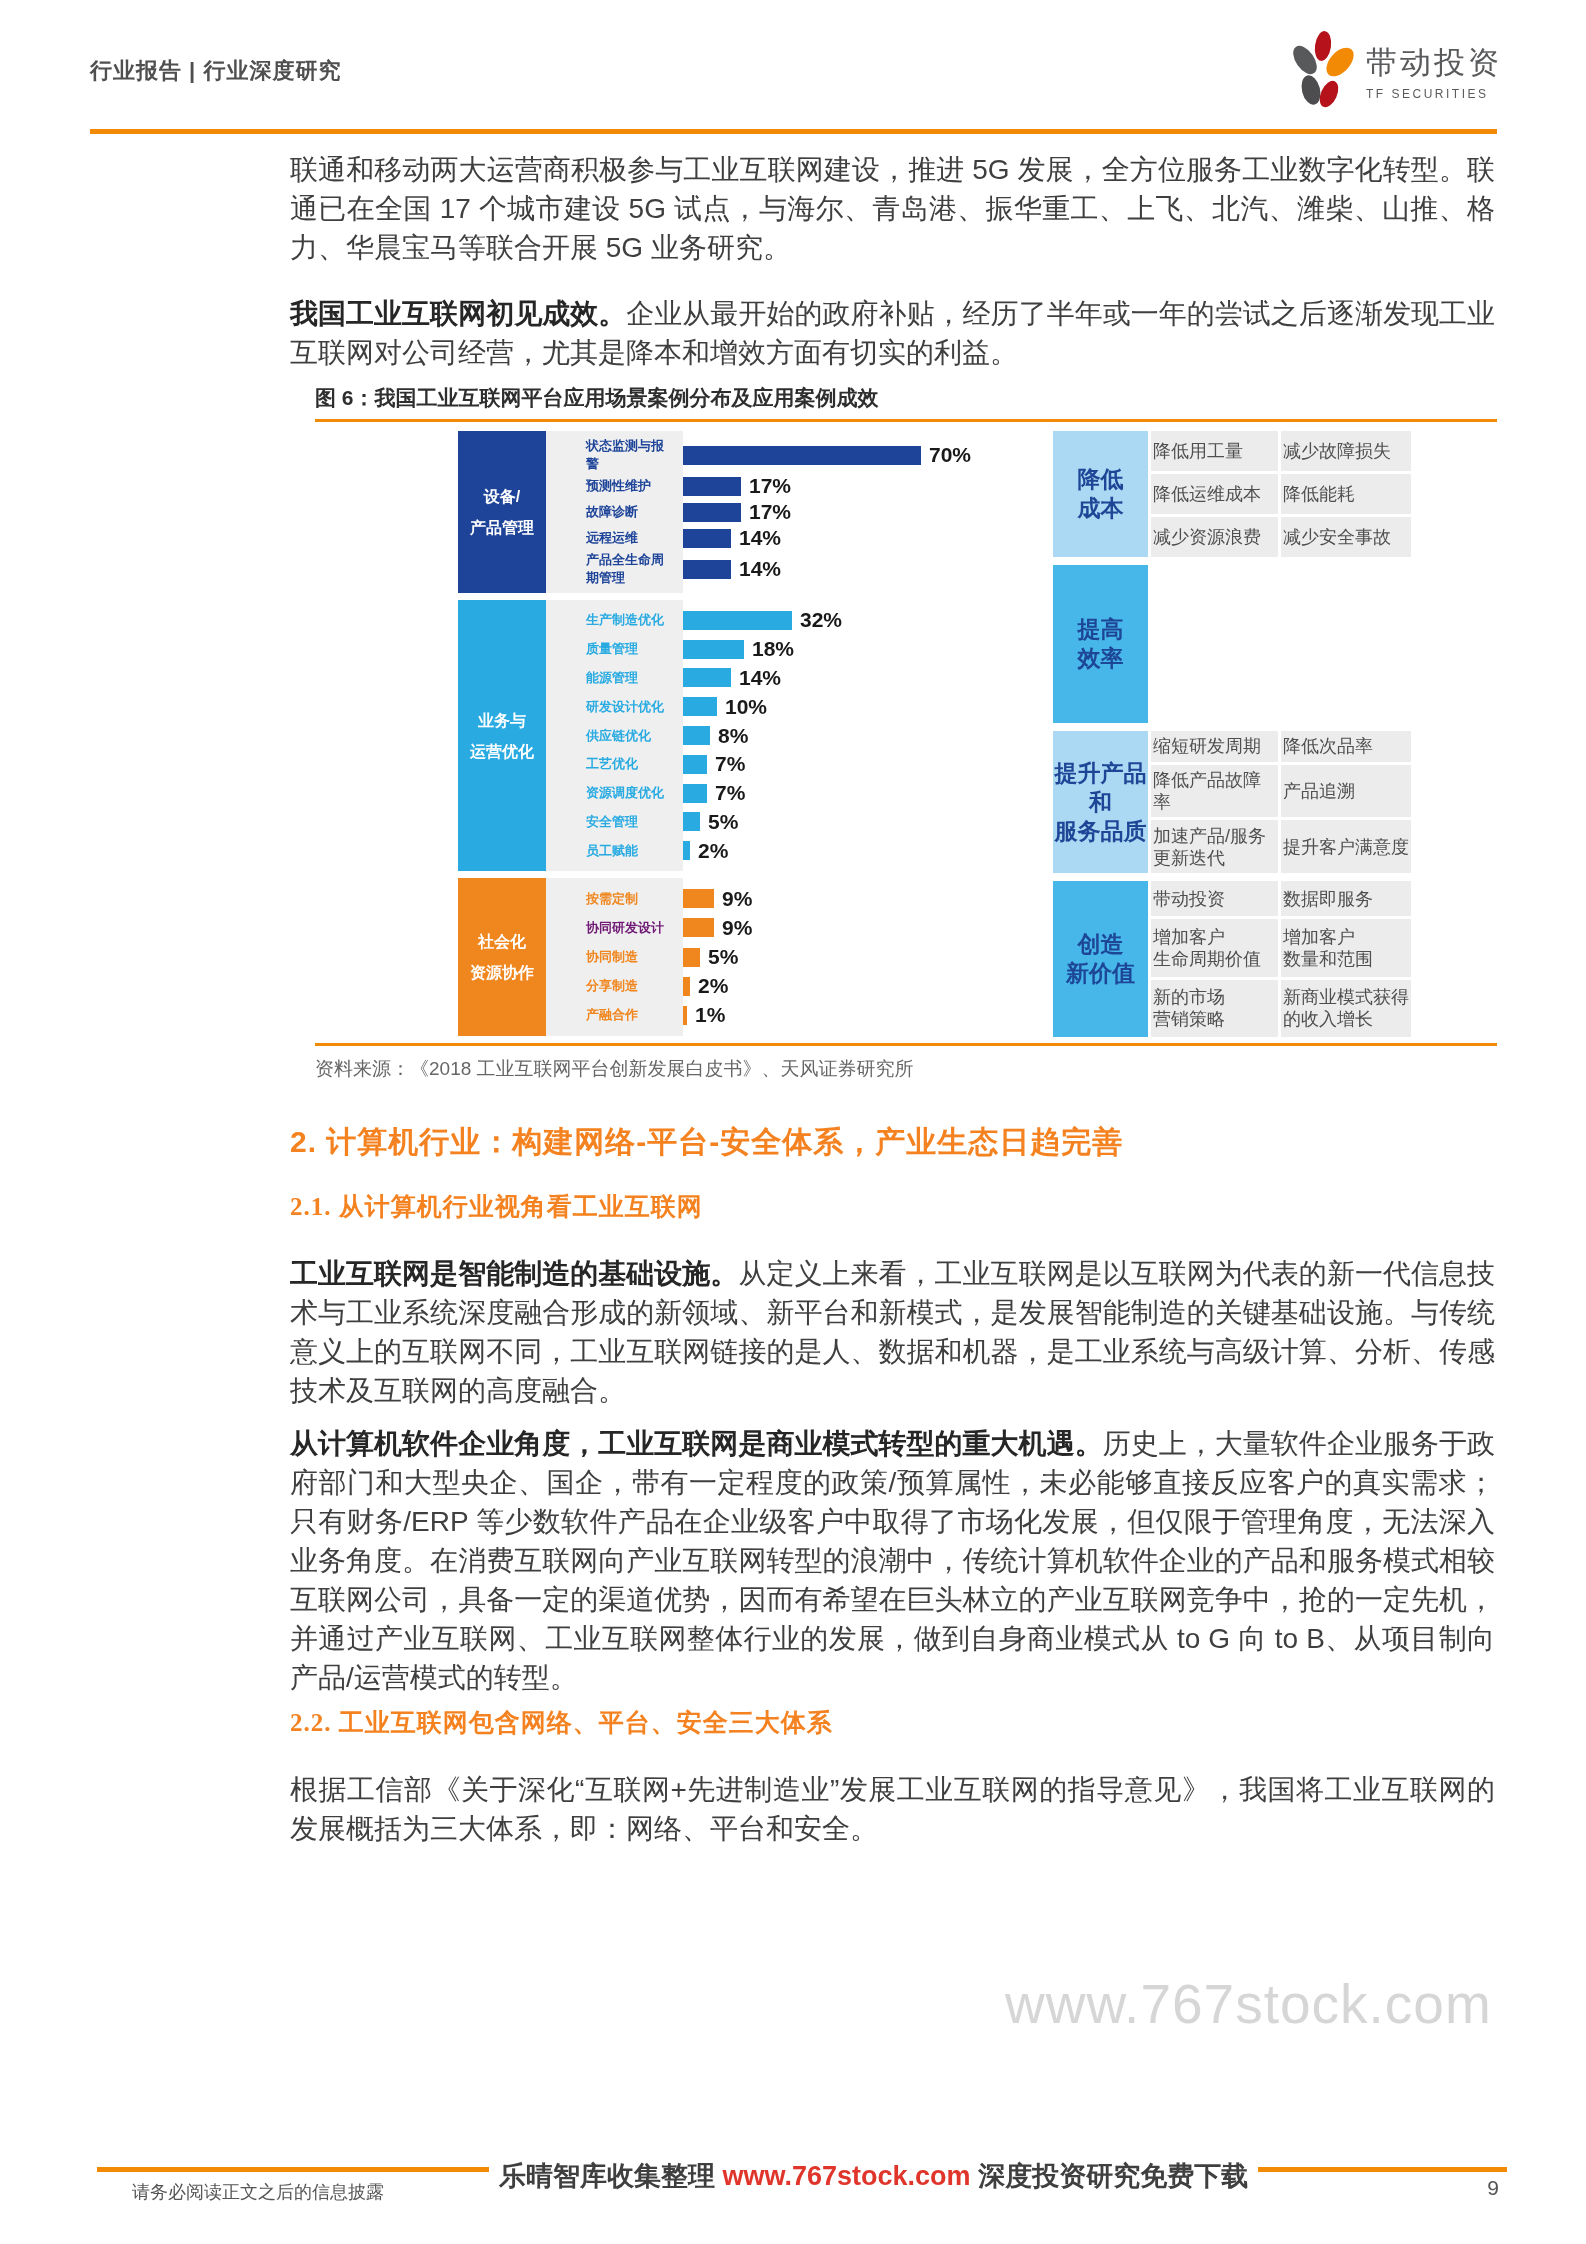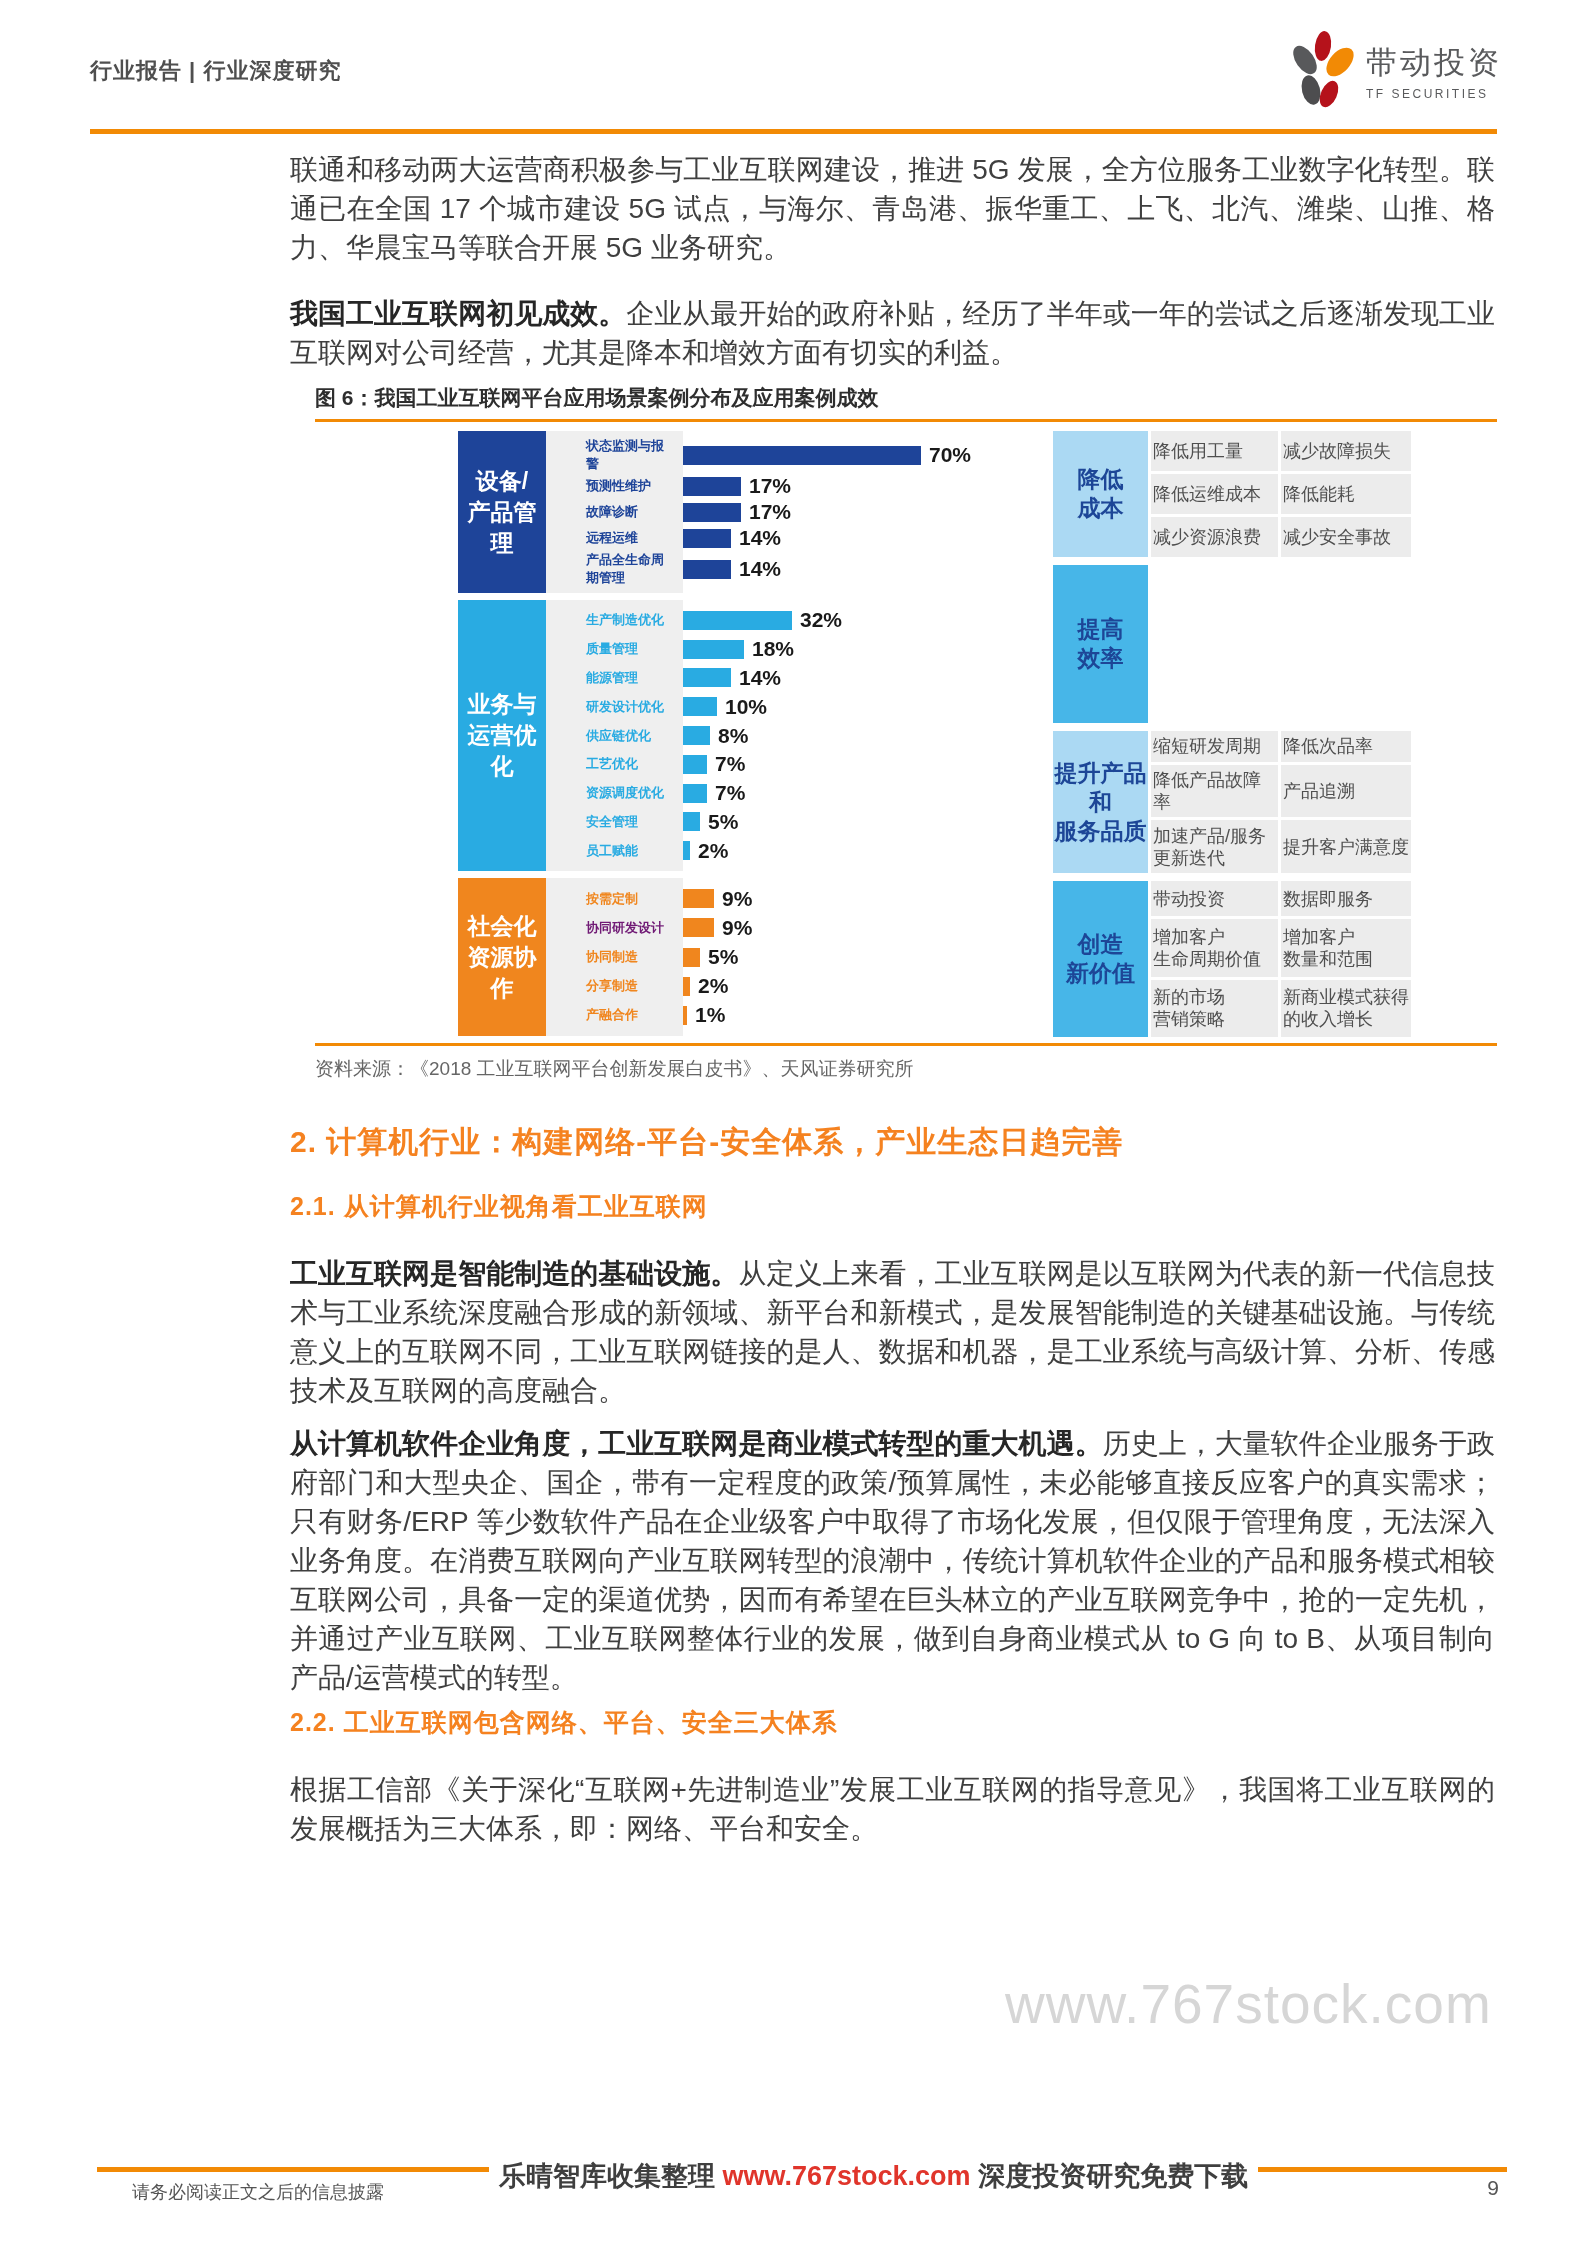--- a/index.html
+++ b/index.html
@@ -20,38 +20,38 @@
   .fig-caption{position:absolute;left:315px;top:384px;font-size:21px;font-weight:bold;color:#2e2e2e;}
   .fig-rule{position:absolute;left:315px;width:1182px;height:3px;background:#f28a05;}
   .fig-rule.top{top:419px;} .fig-rule.bottom{top:1043px;}
   .fig-source{position:absolute;left:315px;top:1056px;font-size:19px;color:#666;}
   
   .chart{position:absolute;left:458px;top:431px;width:953px;display:flex;}
   .chart-left{width:595px;display:flex;flex-direction:column;}
   .chart-right{width:358px;display:flex;flex-direction:column;}
   .cgroup{display:flex;position:relative;margin-bottom:7px;}
   .cat{width:88px;flex:0 0 88px;display:flex;align-items:center;justify-content:center;text-align:center;
-       color:#fff;font-weight:bold;font-size:23px;line-height:31px;white-space:pre-line;}
+       color:#fff;font-weight:bold;font-size:16px;line-height:31px;white-space:pre-line;}
   .labelbg{position:absolute;left:88px;top:0;bottom:0;width:137px;background:#efefef;z-index:0;}
   .grows{flex:1;display:flex;flex-direction:column;justify-content:space-evenly;padding:6px 0;position:relative;z-index:1;}
   .crow{flex:1;display:flex;align-items:center;}
   .clabel{width:137px;flex:0 0 137px;box-sizing:border-box;padding-right:10px;text-align:left;
           font-size:13px;font-weight:bold;padding-left:40px;}
   .cbararea{display:flex;align-items:center;flex:1;}
   .cbar{height:19px;}
   .cval{font-size:21px;font-weight:bold;color:#1a1a1a;margin-left:8px;}
   .bgroup{display:flex;gap:3px;margin-bottom:8px;}
   .blabel{width:95px;flex:0 0 95px;display:flex;align-items:center;justify-content:center;text-align:center;
           font-size:23px;line-height:29px;font-weight:bold;color:#1d4697;white-space:pre-line;}
   .bcells{flex:1;display:grid;grid-template-columns:127px 130px;gap:3px;}
   .bcell{background:#ececec;color:#4f4f4f;font-size:18px;line-height:22px;display:flex;align-items:center;
          box-sizing:border-box;padding:4px 2px;white-space:pre-line;}
   
   .h2{position:absolute;left:290px;top:1122px;margin:0;font-size:30px;font-weight:bold;color:#f58220;letter-spacing:1px;}
-  .hsub{position:absolute;left:290px;margin:0;font-size:25px;font-weight:bold;color:#f58220;letter-spacing:1px;}
+  .hsub{position:absolute;left:290px;margin:0;font-size:25px;font-weight:bold;color:#f58220;letter-spacing:1px;font-family:Liberation Serif, serif;}
   .h21{top:1190px;} .h22{top:1706px;}
   
   .wm-big{position:absolute;left:1005px;top:1972px;font-size:55px;color:#d6d6d6;letter-spacing:1px;}
   
   .footer{position:absolute;left:97px;top:2164px;width:1410px;height:54px;}
   .footer-line{position:absolute;left:0;top:3px;width:100%;height:5px;background:#f28a05;}
   .footer-wm{position:absolute;left:392px;top:-6px;background:#fff;padding:0 10px;white-space:nowrap;
              font-size:27px;font-weight:bold;color:#3f3f3f;}
   .footer-wm .url{color:#e0352b;}
   .footer-disclosure{position:absolute;left:35px;top:16px;font-size:18px;color:#555;}

